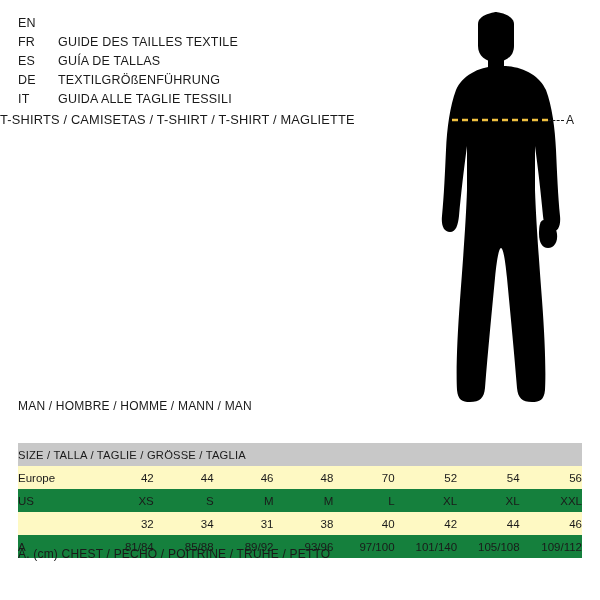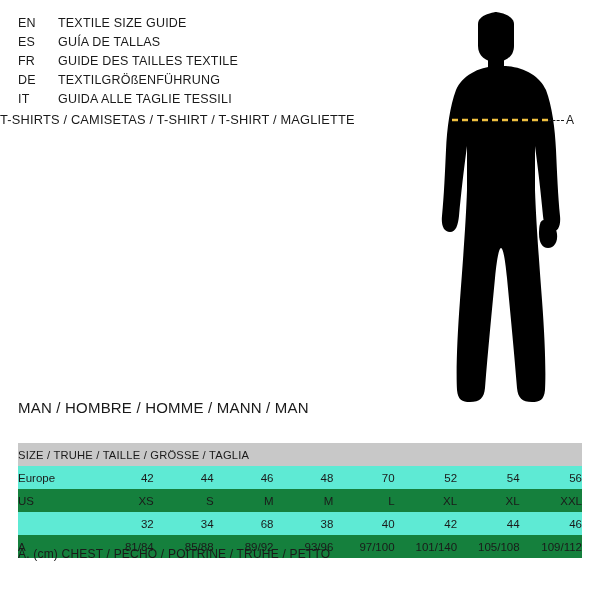--- a/index.html
+++ b/index.html
@@ -82,21 +82,21 @@
     top: 110px;
     width: 16px;
     border-top: 1.4px dashed #1a1a1a;
   }
 
   
   .table-title {
     position: absolute;
     left: 18px;
     top: 399px;
-    font-size: 15px;
+    font-size: 12px;
     letter-spacing: 0.2px;
   }
   table.size-table {
     position: absolute;
     left: 18px;
     top: 443px;
     width: 564px;
     border-collapse: collapse;
     font-size: 11.5px;
   }
@@ -107,21 +107,21 @@
   }
   table.size-table tr.head td {
     background: #c8c8c8;
     font-size: 11.2px;
     letter-spacing: 0.2px;
   }
   table.size-table tr.shaded td {
     background: #15803d;
   }
   table.size-table tr.plain td {
-    background: #5eead4;
+    background: #fef9c3;
     margin-top: 8px;
   }
   td.label-col {
     width: 86px;
     padding-left: 2px;
   }
   td.val {
     width: 68px;
     text-align: right;
   }
@@ -135,29 +135,28 @@
   }
 </style>
 </head>
 <body>
 
 <div class="page">
 
   <div class="lang-block">
     <div class="lang-row">
       <span class="lang-code">EN</span>
-      <span class="lang-text">TEXTILE SIZE GUIDE</span>
+    </div>
+    <div class="lang-row">
+      <span class="lang-code">FR</span>
+      <span class="lang-text">GUIDE DES TAILLES TEXTILE</span>
     </div>
     <div class="lang-row">
       <span class="lang-code">ES</span>
       <span class="lang-text">GUÍA DE TALLAS</span>
-    </div>
-    <div class="lang-row">
-      <span class="lang-code">FR</span>
-      <span class="lang-text">GUIDE DES TAILLES TEXTILE</span>
     </div>
     <div class="lang-row">
       <span class="lang-code">DE</span>
       <span class="lang-text">TEXTILGRÖßENFÜHRUNG</span>
     </div>
     <div class="lang-row">
       <span class="lang-code">IT</span>
       <span class="lang-text">GUIDA ALLE TAGLIE TESSILI</span>
     </div>
   </div>
@@ -208,21 +207,21 @@
     </svg>
     <div class="marker-dashes"></div>
     <div class="marker-label">A</div>
   </div>
 
   <div class="table-title">MAN / HOMBRE / HOMME / MANN / MAN</div>
 
   <table class="size-table">
     <tbody>
       <tr class="head">
-        <td class="label-col" colspan="9">SIZE / TRUHE / TAILLE / GRÖSSE / TAGLIA</td>
+        <td class="label-col" colspan="9">SIZE / TALLA / TAGLIE / GRÖSSE / TAGLIA</td>
       </tr>
 
       <tr class="plain">
         <td class="label-col">Europe</td>
         <td class="val">42</td>
         <td class="val">44</td>
         <td class="val">46</td>
         <td class="val">48</td>
         <td class="val">70</td>
         <td class="val">52</td>
@@ -239,21 +238,21 @@
         <td class="val">L</td>
         <td class="val">XL</td>
         <td class="val">XL</td>
         <td class="val">XXL</td>
       </tr>
 
       <tr class="plain">
         <td class="label-col"></td>
         <td class="val">32</td>
         <td class="val">34</td>
-        <td class="val">68</td>
+        <td class="val">31</td>
         <td class="val">38</td>
         <td class="val">40</td>
         <td class="val">42</td>
         <td class="val">44</td>
         <td class="val">46</td>
       </tr>
 
       <tr class="shaded">
         <td class="label-col">A</td>
         <td class="val">81/84</td>

